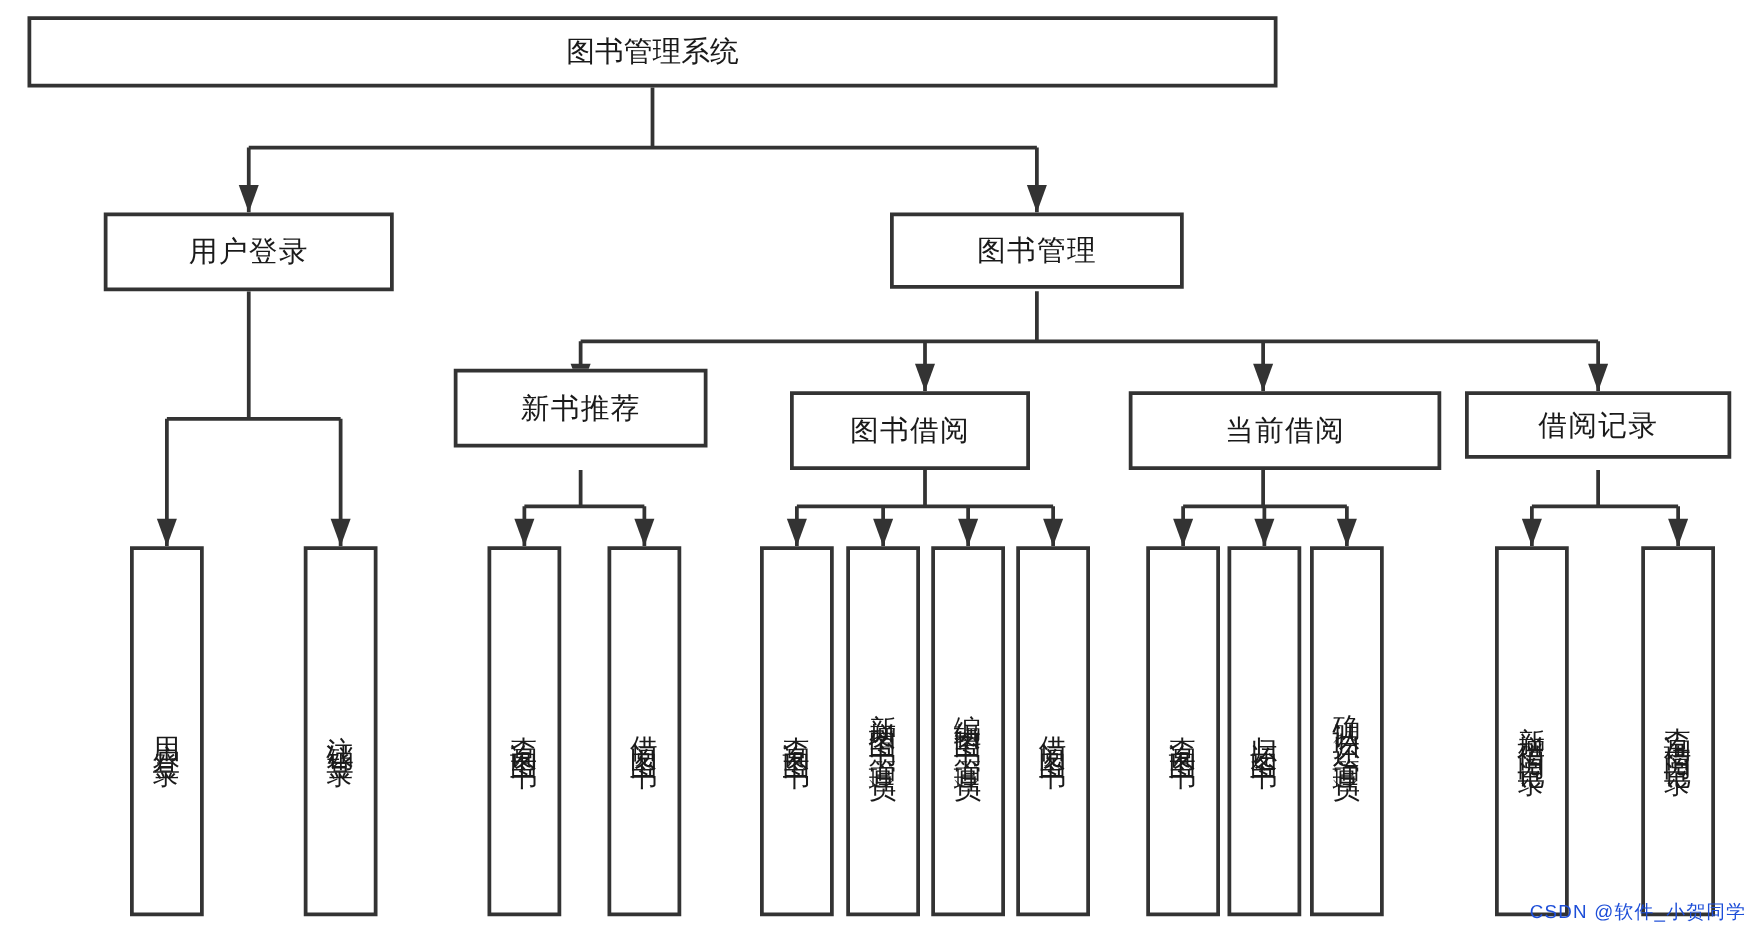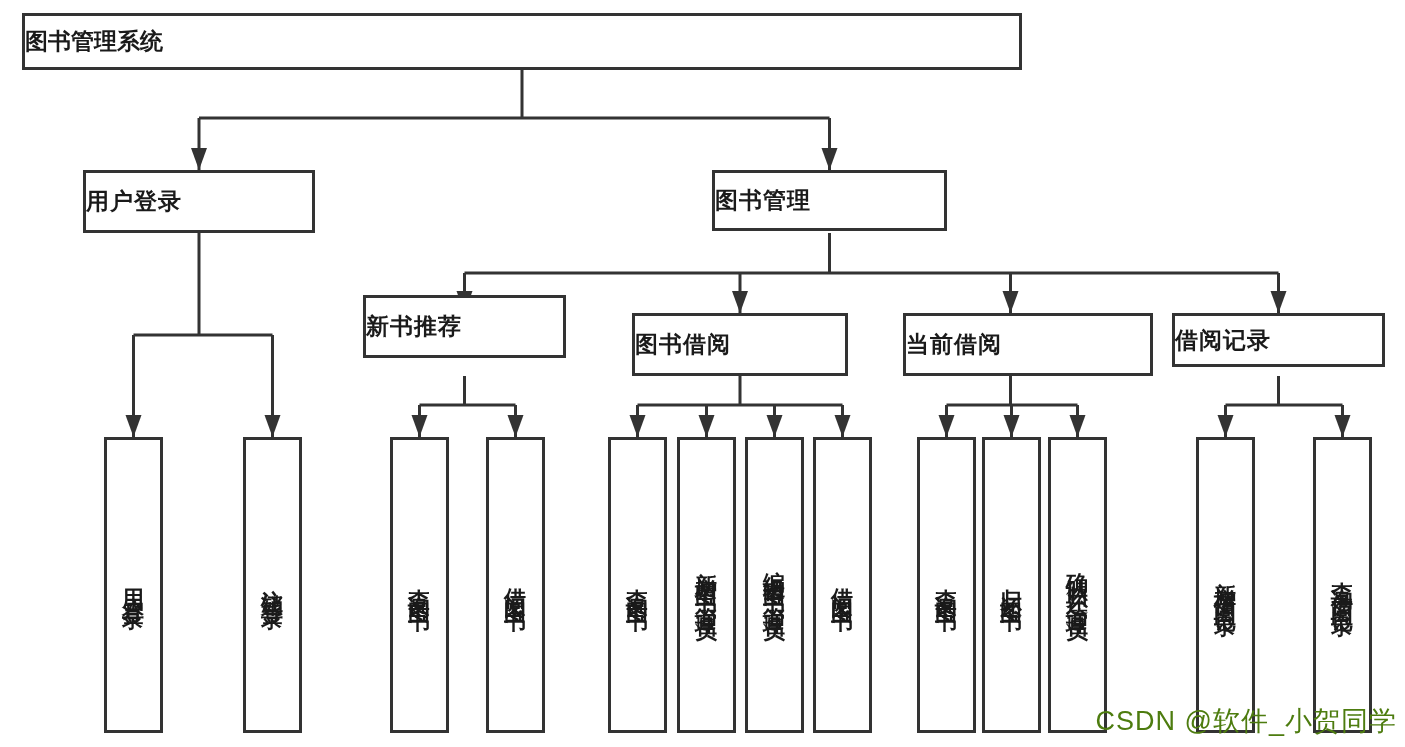--- a/index.html
+++ b/index.html
@@ -10,39 +10,39 @@
     font-family:"Liberation Sans","DejaVu Sans",sans-serif;
     overflow:hidden;
   }
   .connectors{position:absolute;left:0;top:0;width:1405px;height:747px;}
   .box{
     position:absolute;
     box-sizing:border-box;
     border:3px solid #333333;
     background:#ffffff;
     color:#1a1a1a;
-    display:flex;align-items:center;font-weight:bold;
+    display:flex;align-items:center;justify-content:center;
   }
   .hbox{font-size:23px;letter-spacing:1px;}
   .top{font-size:23px;}
   .leaf{
     display:block;
     writing-mode:vertical-rl;
     text-orientation:mixed;
     text-align:center;
     line-height:53px;
     font-size:22px;
     letter-spacing:7px;
     color:#1a1a1a;
   }
   .watermark{
     position:absolute;
     right:8px;bottom:8px;
-    font-size:27px;
-    color:#4d7c0f;
+    font-size:15px;
+    color:#1d4ed8;
     letter-spacing:1px;
     white-space:nowrap;
   }
 </style>
 </head>
 <body>
 
 <div class="canvas">
 
   <svg class="connectors" viewBox="0 0 1405 747" xmlns="http://www.w3.org/2000/svg">
@@ -95,21 +95,21 @@
   <div class="box hbox" style="left:83px;top:170px;width:232px;height:63px">
     <span>用户登录</span>
   </div>
   <div class="box hbox" style="left:712px;top:170px;width:235px;height:61px">
     <span>图书管理</span>
   </div>
 
   <div class="box hbox" style="left:363px;top:295px;width:203px;height:63px">
     <span>新书推荐</span>
   </div>
-  <div class="box hbox" style="left:632px;top:313px;width:216px;height:63px">
+  <div class="box hbox" style="left:632px;top:313px;width:192px;height:63px">
     <span>图书借阅</span>
   </div>
   <div class="box hbox" style="left:903px;top:313px;width:250px;height:63px">
     <span>当前借阅</span>
   </div>
   <div class="box hbox" style="left:1172px;top:313px;width:213px;height:54px">
     <span>借阅记录</span>
   </div>
 
   <div class="box leaf" style="left:104px;top:437px;width:59px;height:296px">用户登录</div>

